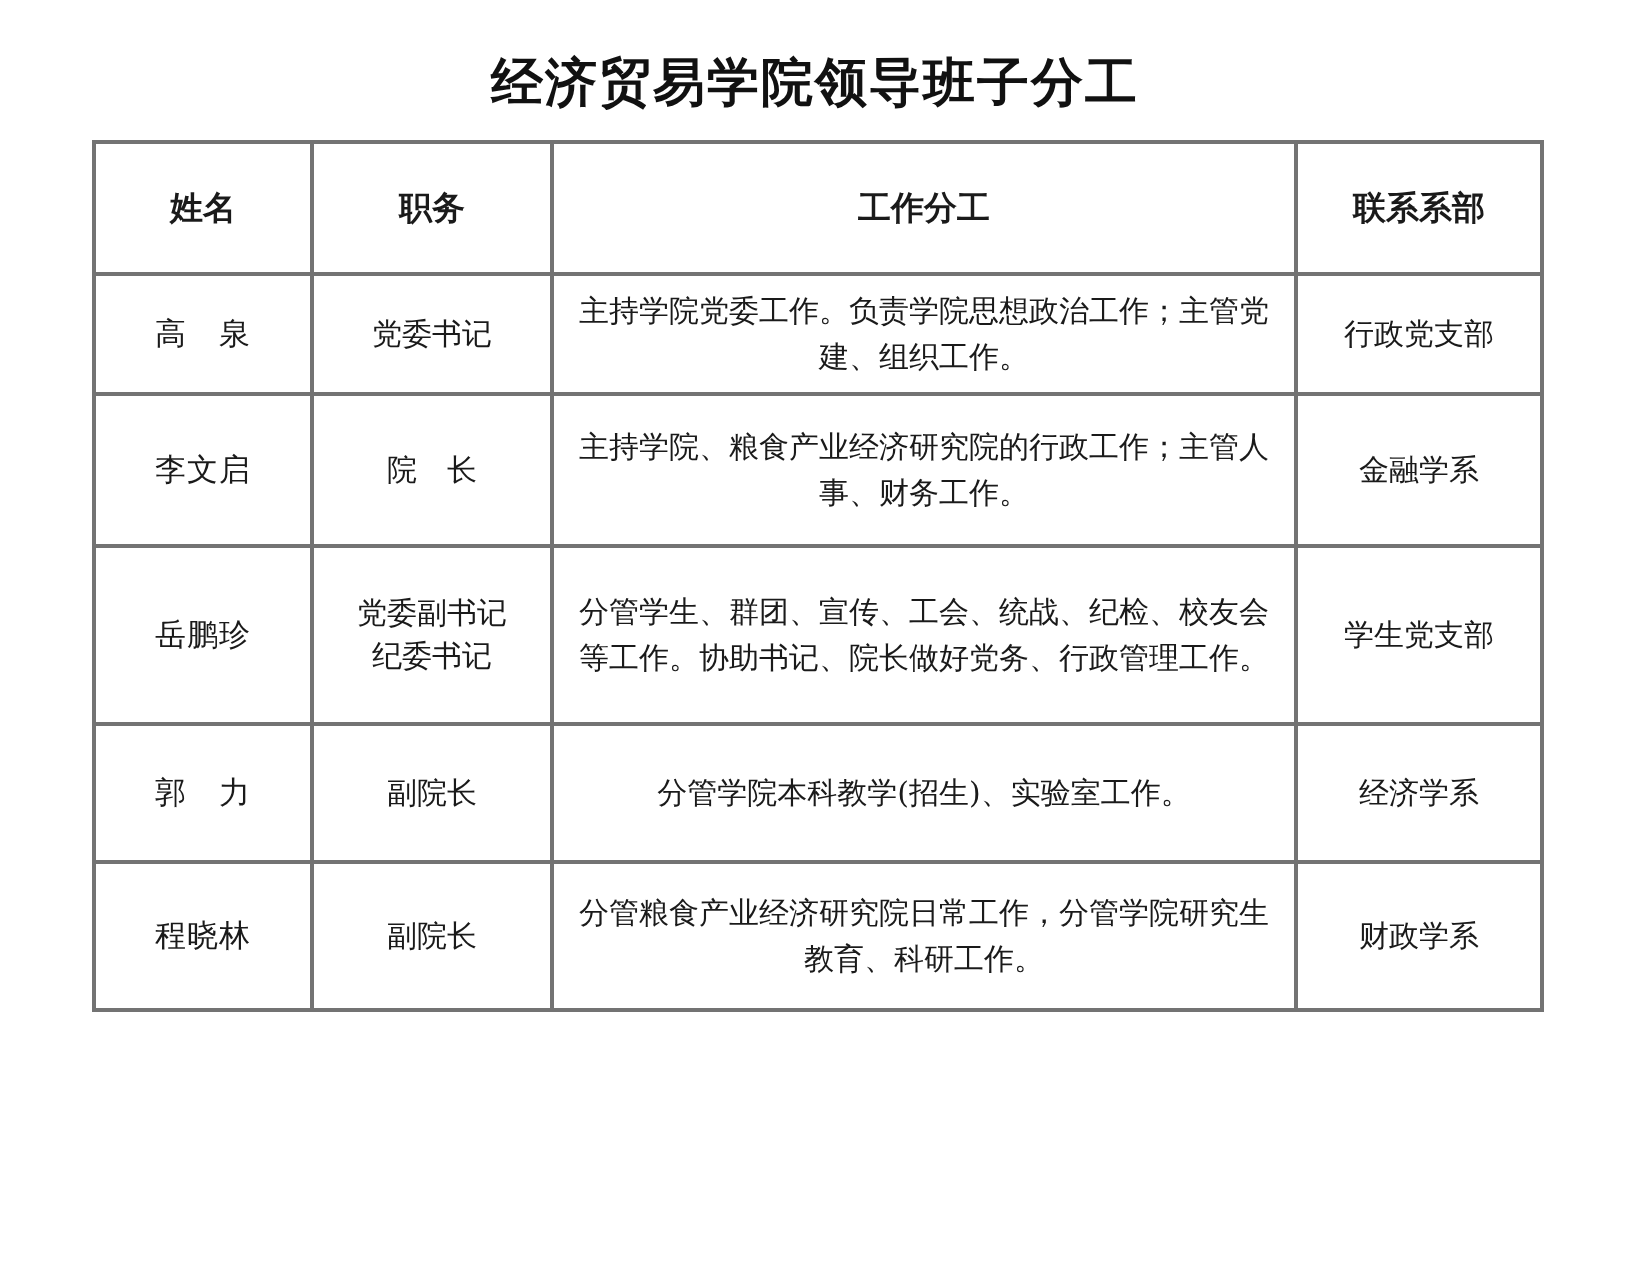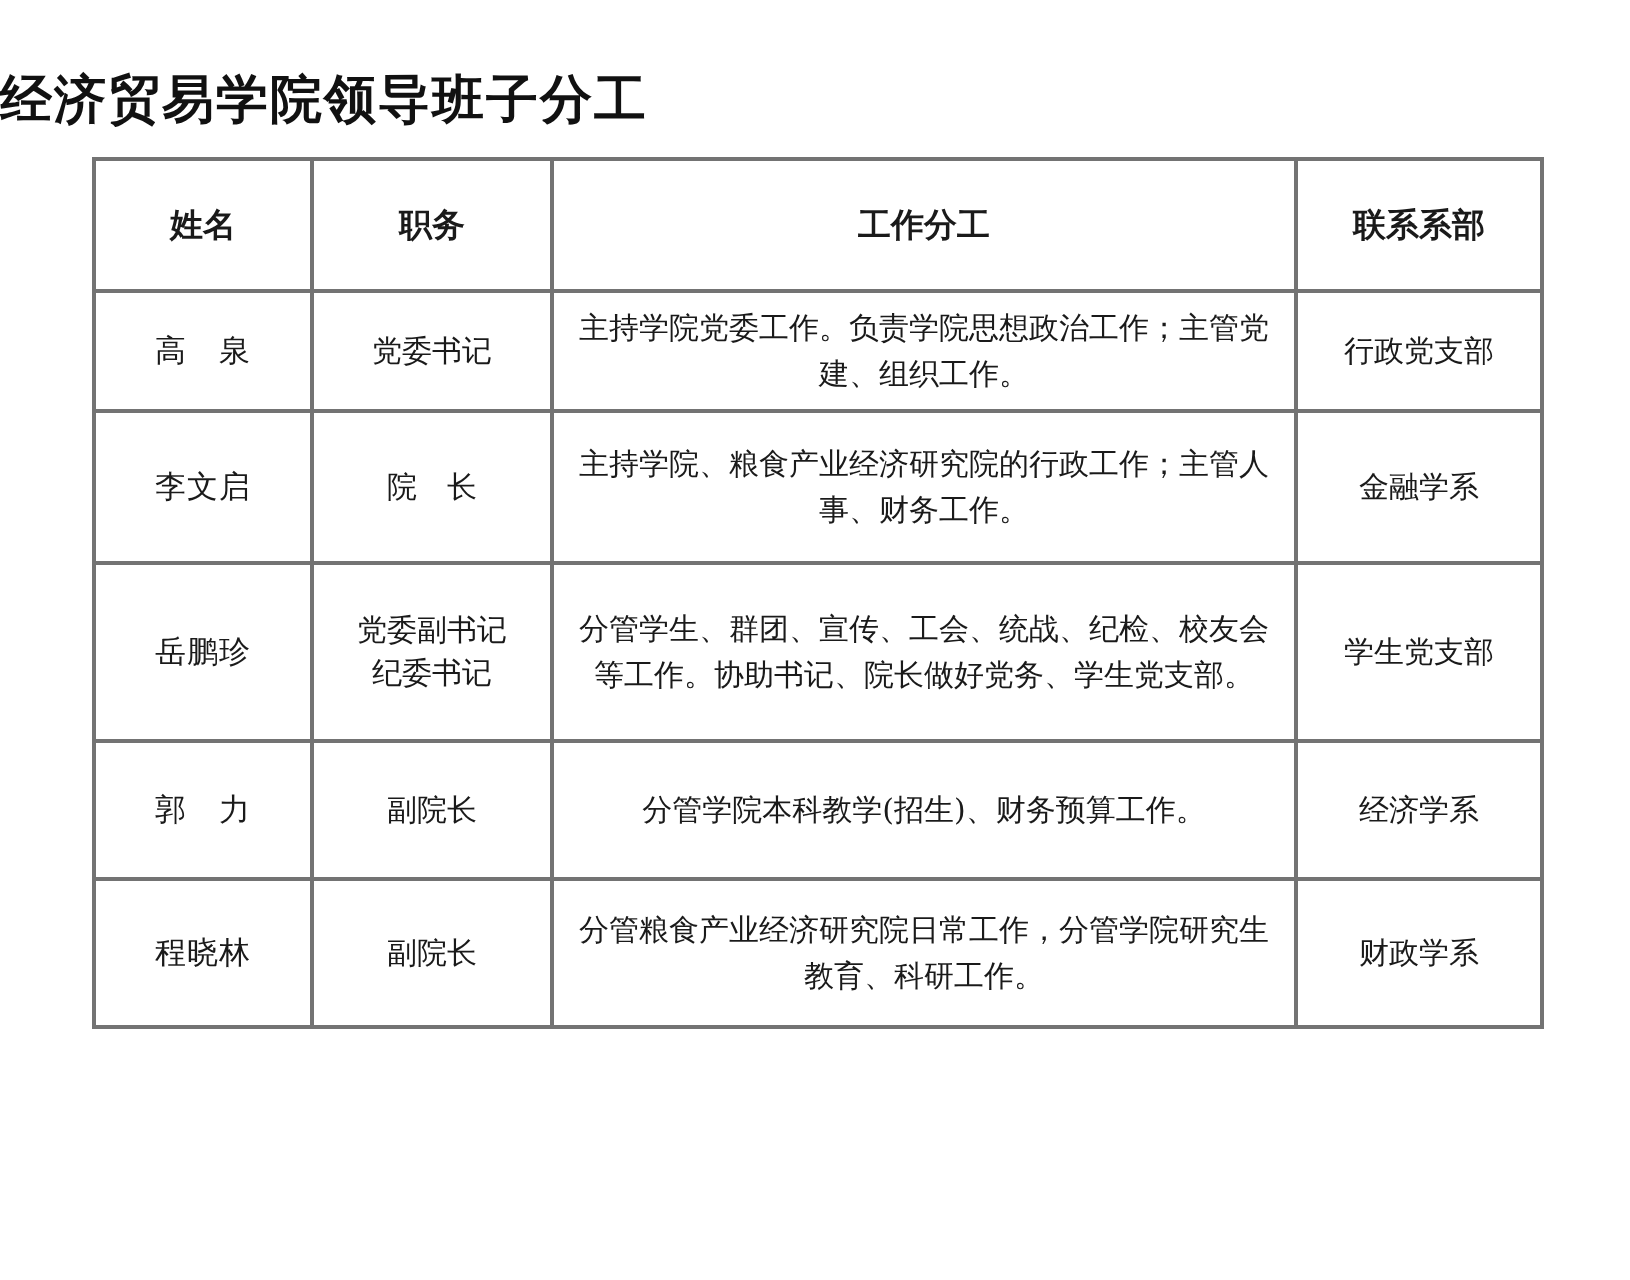--- a/index.html
+++ b/index.html
@@ -15,29 +15,28 @@
     overflow: hidden;
   }
   .page {
     position: relative;
     width: 1630px;
     height: 1280px;
     background: #ffffff;
     box-sizing: border-box;
   }
   .doc-title {
-    text-align: left;
+    text-align: center;
     font-size: 52px;
     font-weight: bold;
     letter-spacing: 2px;
     padding-top: 48px;
     padding-bottom: 22px;
     font-family: "DejaVu Sans", "Liberation Sans", sans-serif;
     color: #111111;
-    margin-top: 17px;
   }
   .table-wrap {
     margin: 0 90px 0 92px;
   }
   table.leadership {
     border-collapse: collapse;
     width: 1448px;
     table-layout: fixed;
     background: #ffffff;
   }
@@ -124,27 +123,27 @@
         <tr class="row-h2">
           <td class="cell-name">李文启</td>
           <td class="cell-post nowrap-lines">院　长</td>
           <td class="cell-duty">主持学院、粮食产业经济研究院的行政工作；主管人事、财务工作。</td>
           <td class="cell-dept nowrap-lines">金融学系</td>
         </tr>
         <tr class="row-h3">
           <td class="cell-name">岳鹏珍</td>
           <td class="cell-post nowrap-lines">党委副书记
 纪委书记</td>
-          <td class="cell-duty">分管学生、群团、宣传、工会、统战、纪检、校友会等工作。协助书记、院长做好党务、学生党支部。</td>
+          <td class="cell-duty">分管学生、群团、宣传、工会、统战、纪检、校友会等工作。协助书记、院长做好党务、行政管理工作。</td>
           <td class="cell-dept nowrap-lines">学生党支部</td>
         </tr>
         <tr class="row-h5">
           <td class="cell-name">郭　力</td>
           <td class="cell-post nowrap-lines">副院长</td>
-          <td class="cell-duty">分管学院本科教学(招生)、财务预算工作。</td>
+          <td class="cell-duty">分管学院本科教学(招生)、实验室工作。</td>
           <td class="cell-dept nowrap-lines">经济学系</td>
         </tr>
         <tr class="row-h6">
           <td class="cell-name">程晓林</td>
           <td class="cell-post nowrap-lines">副院长</td>
           <td class="cell-duty">分管粮食产业经济研究院日常工作，分管学院研究生教育、科研工作。</td>
           <td class="cell-dept nowrap-lines">财政学系</td>
         </tr>
       </tbody>
     </table>

